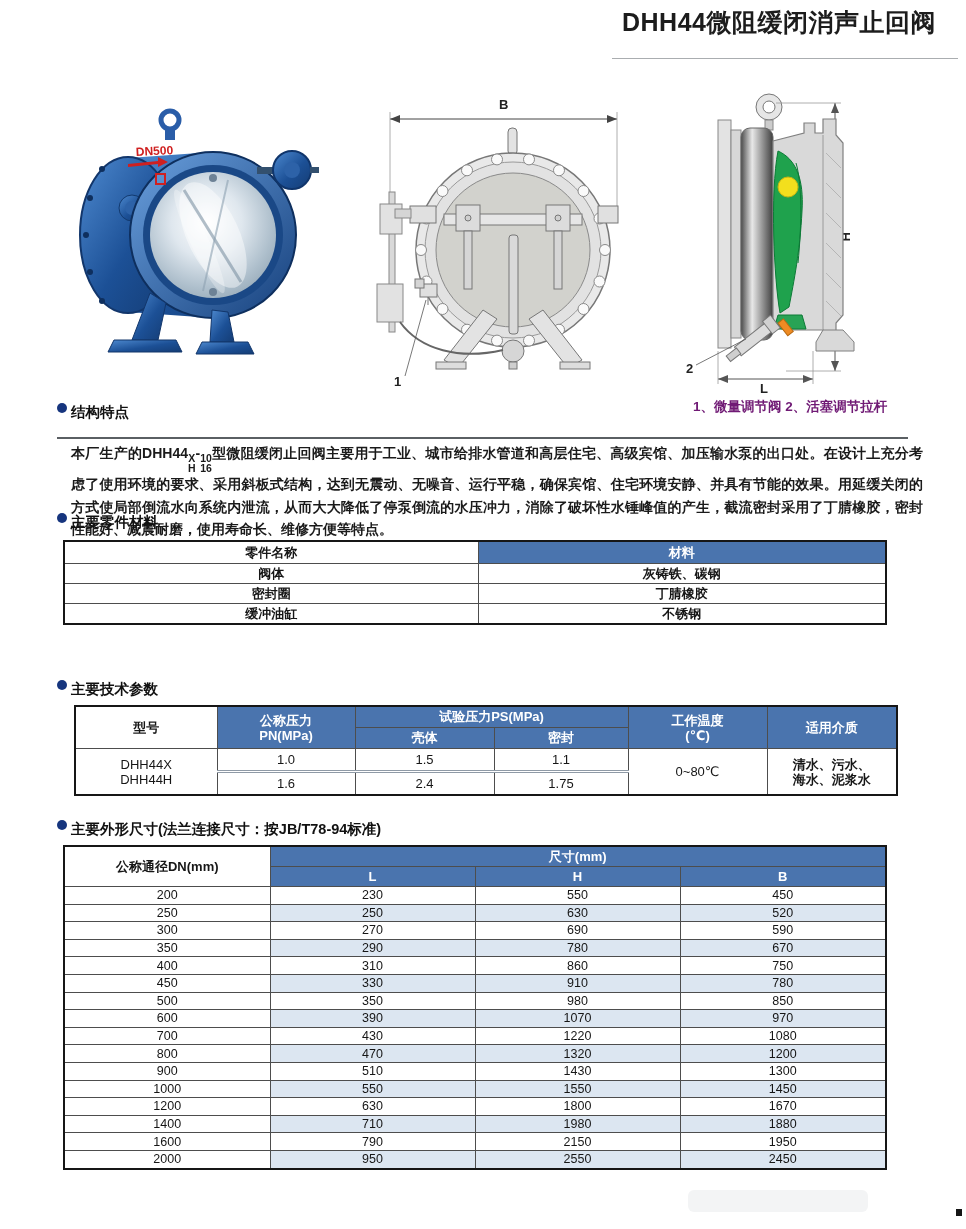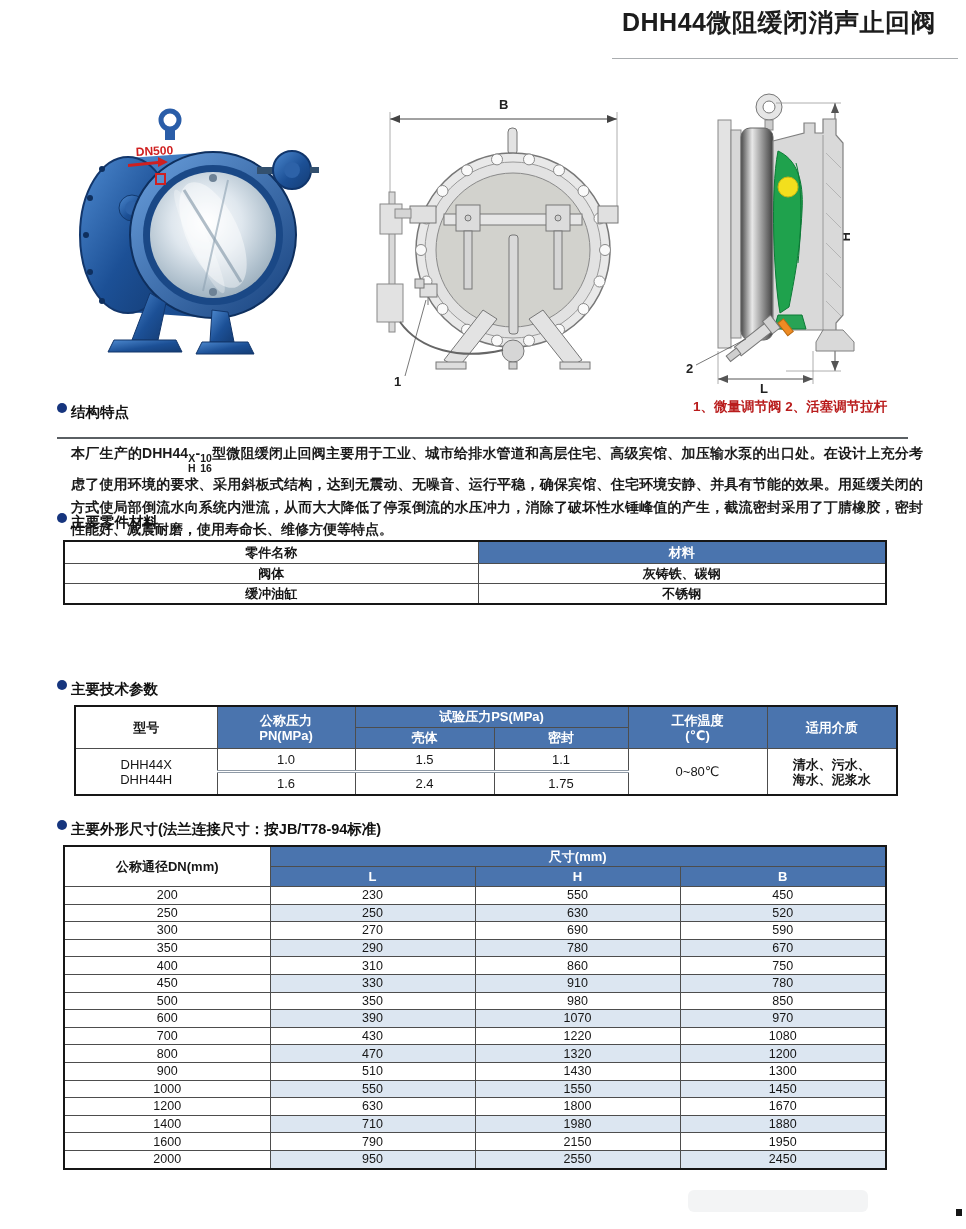--- a/index.html
+++ b/index.html
@@ -10,21 +10,21 @@
   
   .page-title{
     position:absolute;top:6px;right:30px;margin:0;
     font-size:25px;font-weight:bold;color:#1c1c1c;letter-spacing:0.5px;white-space:nowrap;
   }
   .title-rule{position:absolute;left:612px;top:58px;width:346px;height:1px;background:#aaadb0;}
 
   
   .fig{position:absolute;}
   .fig-caption{
-    position:absolute;left:693px;top:398px;font-size:13.5px;font-weight:bold;color:#b91c1c;white-space:nowrap;
+    position:absolute;left:693px;top:398px;font-size:13.5px;font-weight:bold;color:#701a75;white-space:nowrap;
   }
 
   
   .sec-head{position:absolute;display:flex;align-items:flex-start;gap:4px;font-size:14.5px;font-weight:bold;color:#111;white-space:nowrap;}
   .bullet{width:10px;height:10px;border-radius:50%;background:#16357e;flex:0 0 auto;}
 
   .feature-rule{position:absolute;left:57px;top:437px;width:851px;height:2px;background:#5a5f63;}
   .feature-para{
     position:absolute;left:71px;top:442px;width:852px;margin:0;
     font-size:14px;font-weight:bold;line-height:22.5px;text-align:justify;color:#1a1a1a;
@@ -297,20 +297,24 @@
       <th class="bold">零件名称</th>
       <th class="blue">材料</th>
     </tr>
   </thead>
   <tbody>
       <tr>
         <td>阀体</td>
         <td>灰铸铁、碳钢</td>
       </tr>
       <tr>
+        <td>密封圈</td>
+        <td>丁腈橡胶</td>
+      </tr>
+      <tr>
         <td>缓冲油缸</td>
         <td>不锈钢</td>
       </tr>
     </tbody>
 </table>
 
 <div class="sec-head" style="left:57px;top:680px;">
   <span class="bullet"></span>
   <span>主要技术参数</span>
 </div>

